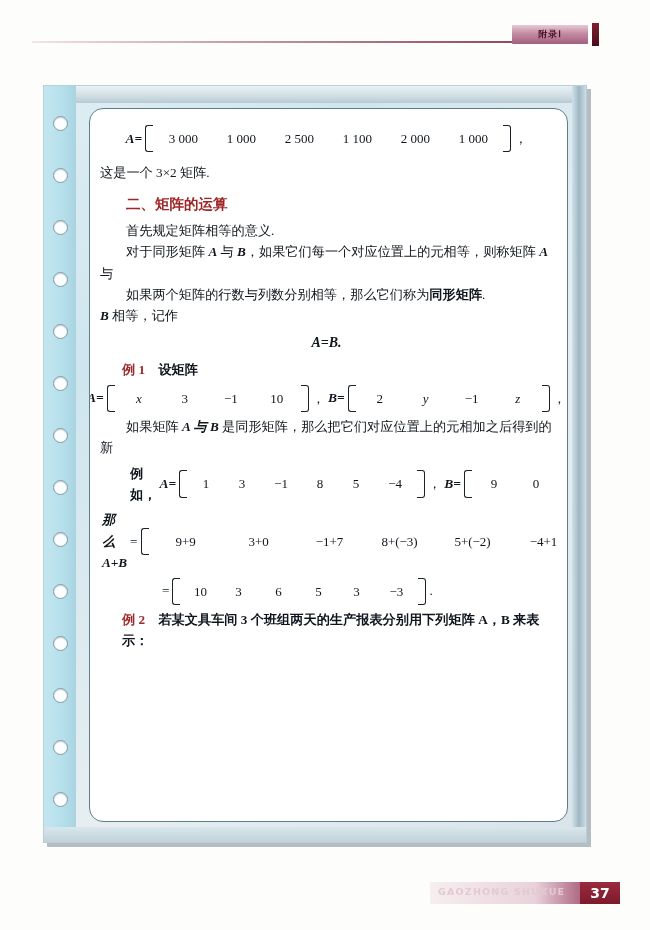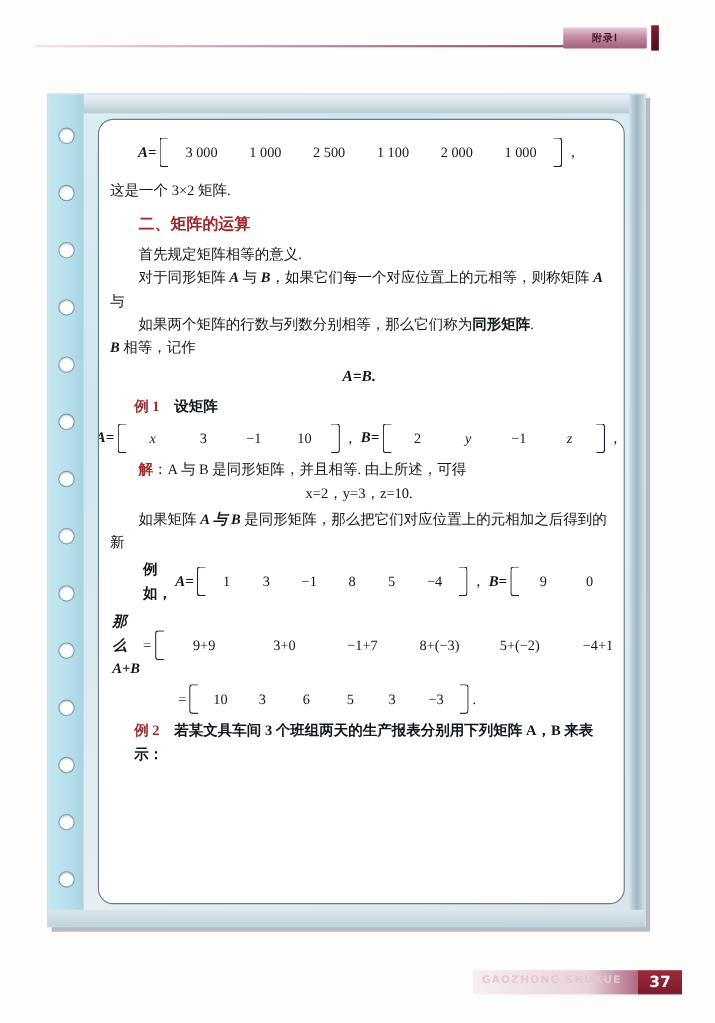--- a/index.html
+++ b/index.html
@@ -238,24 +238,20 @@
                 <span class="mcell" style="min-width:34px">−1</span>
                 <span class="mcell mvn" style="min-width:34px">z</span>
               </span>
             </span>
             <span class="br br-r"></span>
           </span>
           <span>，</span>
         </div>
 
 
-        <p class="p ind">
-          <span class="red">解</span><span>：A 与 B 是同形矩阵，并且相等. 由上所述，可得</span>
-        </p>
-        <p class="p ctr num" style="margin:1px 0;">x=2，y=3，z=10.</p>
 
 
         <p class="p ind">
           <span>如果矩阵 </span><span class="mv">A 与 B</span><span> 是同形矩阵，那么把它们对应位置上的元相加之后得到的新</span>
         </p>
 
         <div class="eqrow left" style="margin-left:30px;">
           <span class="bd">例如，</span>
           <span class="lbl">A=</span>
           <span class="mat">

